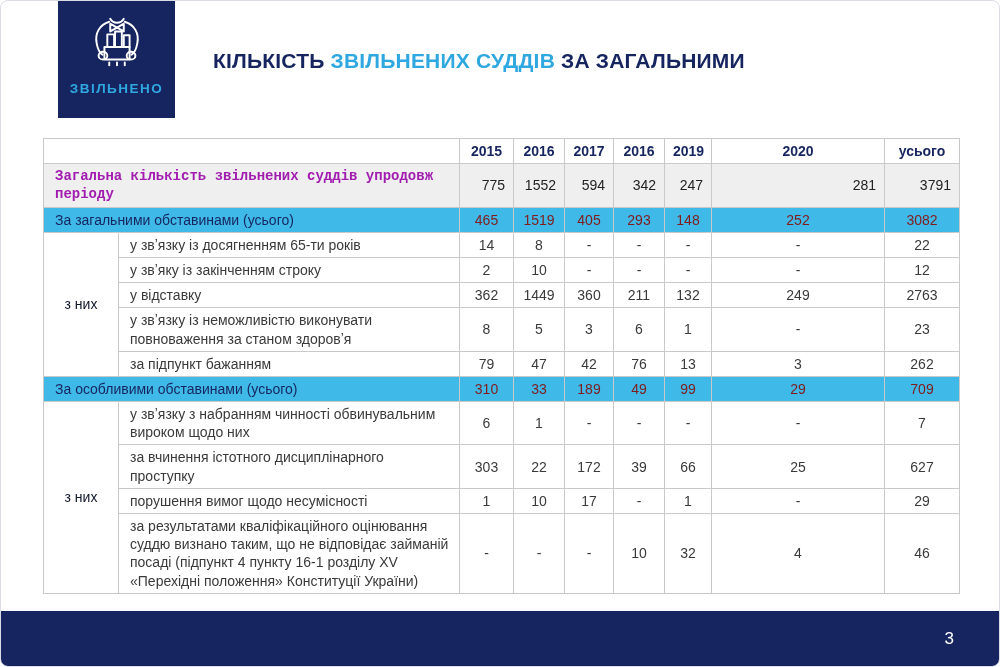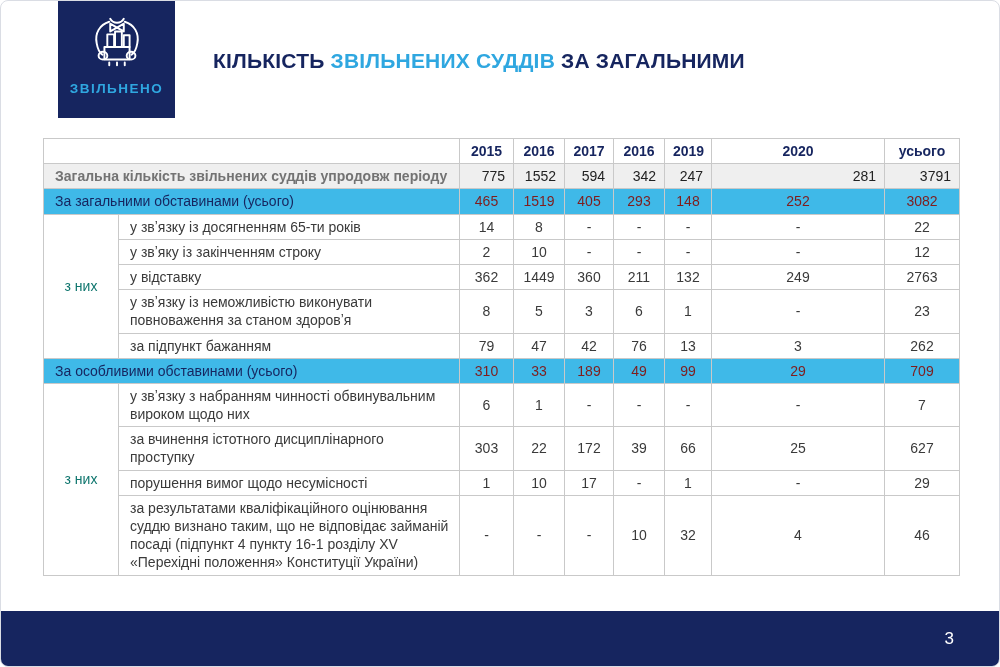--- a/index.html
+++ b/index.html
@@ -78,24 +78,24 @@
     line-height: 1.3;
   }
   .head-row td { height: 21px; }
   .year-head {
     text-align: center;
     font-weight: bold;
     color: var(--navy);
   }
   .num { text-align: center; }
   .label { text-align: left; padding-left: 11px !important; }
-  .group-cell { text-align: center; color: #0f766e; }
+  .group-cell { text-align: center; color: #0f172a; }
 
   .row-total td { background: var(--total-row-bg); height: 21px; }
-  .row-total td.label { font-weight: bold; color: #737373; }
+  .row-total td.label { font-weight: bold; color: #a21caf; font-family: Liberation Mono, monospace; }
   .row-total td.num { color: #222; text-align: right; }
 
   .row-section td { background: var(--section-bg); height: 16px; }
   .row-section td.label { font-weight: normal; color: var(--navy); }
   .row-section td.num { color: #7f1d1d; }
 
   .row-sub td { height: 21px; }
 
   
   .footer-bar {

